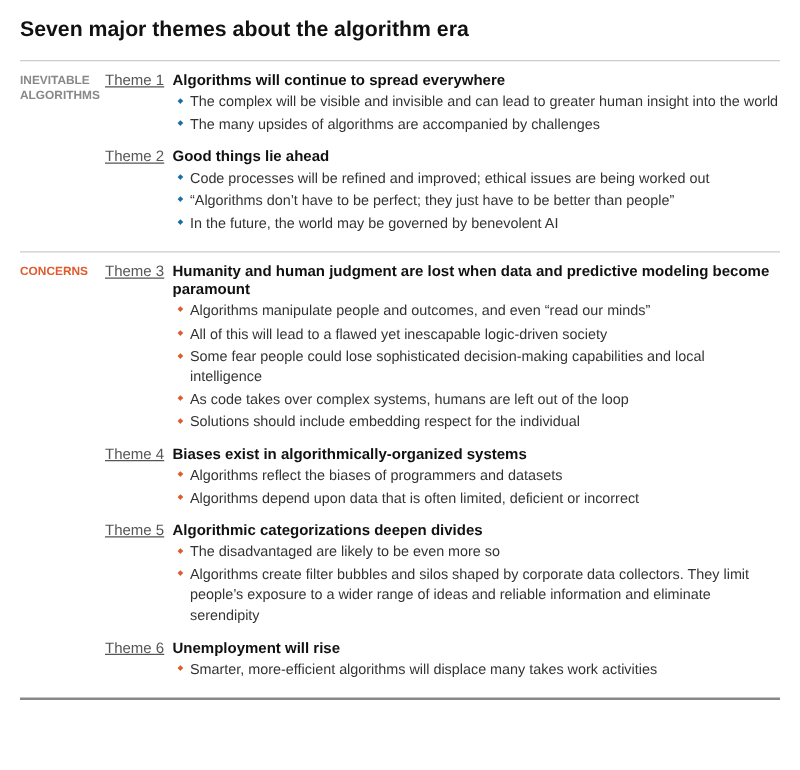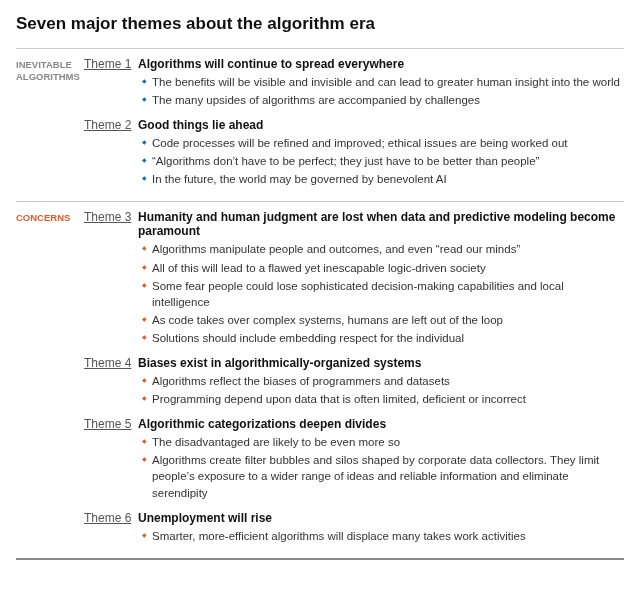--- a/index.html
+++ b/index.html
@@ -104,21 +104,21 @@
       <div class="section">
         <div class="section-label inevitable" style="white-space: pre-line;">INEVITABLE
 ALGORITHMS</div>
         <div class="themes-block">
           <div class="theme">
             <div class="theme-header">
               <span class="theme-num">Theme 1</span>
               <span class="theme-title">Algorithms will continue to spread everywhere</span>
             </div>
             <ul class="bullet-list">
-              <li class="blue">The benefits will be visible and invisible and can lead to greater human insight into the world</li>
+              <li class="blue">The complex will be visible and invisible and can lead to greater human insight into the world</li>
               <li class="blue">The many upsides of algorithms are accompanied by challenges</li>
             </ul>
           </div>
           <div class="theme">
             <div class="theme-header">
               <span class="theme-num">Theme 2</span>
               <span class="theme-title">Good things lie ahead</span>
             </div>
             <ul class="bullet-list">
               <li class="blue">Code processes will be refined and improved; ethical issues are being worked out</li>
@@ -144,21 +144,21 @@
               <li class="orange">Solutions should include embedding respect for the individual</li>
             </ul>
           </div>
           <div class="theme">
             <div class="theme-header">
               <span class="theme-num">Theme 4</span>
               <span class="theme-title">Biases exist in algorithmically-organized systems</span>
             </div>
             <ul class="bullet-list">
               <li class="orange">Algorithms reflect the biases of programmers and datasets</li>
-              <li class="orange">Programming depend upon data that is often limited, deficient or incorrect</li>
+              <li class="orange">Algorithms depend upon data that is often limited, deficient or incorrect</li>
             </ul>
           </div>
           <div class="theme">
             <div class="theme-header">
               <span class="theme-num">Theme 5</span>
               <span class="theme-title">Algorithmic categorizations deepen divides</span>
             </div>
             <ul class="bullet-list">
               <li class="orange">The disadvantaged are likely to be even more so</li>
               <li class="orange">Algorithms create filter bubbles and silos shaped by corporate data collectors. They limit people’s exposure to a wider range of ideas and reliable information and eliminate serendipity</li>

